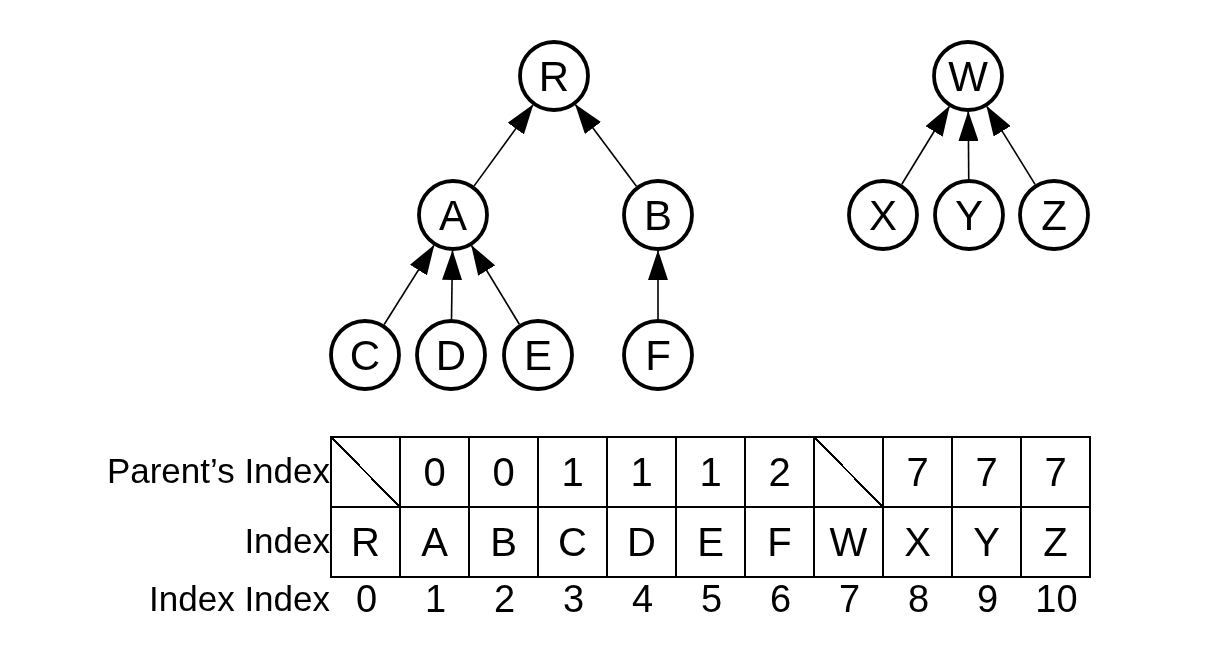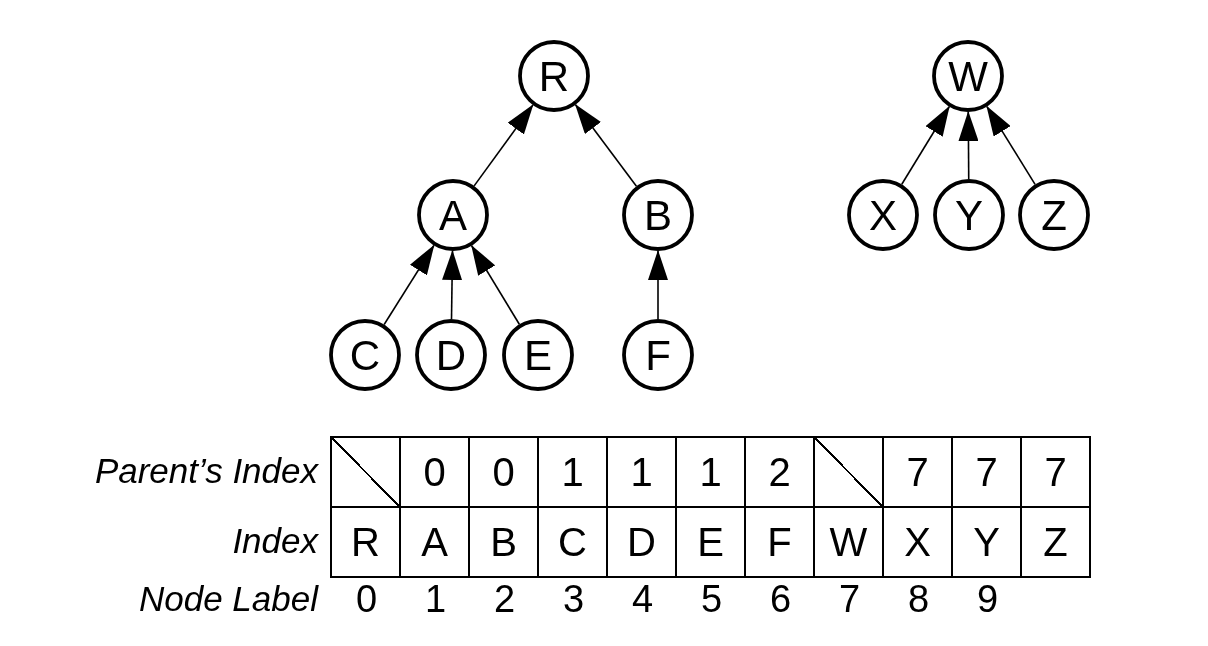--- a/index.html
+++ b/index.html
@@ -10,28 +10,27 @@
     background: #ffffff;
     color: #000000;
     font-family: "Liberation Sans", "DejaVu Sans", sans-serif;
     overflow: hidden;
   }
   svg.forest { position: absolute; left: 0; top: 0; }
 
   
   .rowlabel {
     position: absolute;
-    left: 0;
+    left: 12px;
     width: 318px;
     display: flex;
     align-items: center;
     justify-content: flex-end;
     font-size: 35px;
     white-space: nowrap;
-    font-style: italic;
   }
   .rl-parents { top: 436px; height: 70px; }
   .rl-label   { top: 506px; height: 70px; }
   .rl-node    { top: 575px; height: 48px; }
 
   
   .ptable {
     position: absolute;
     left: 330px;
     top: 436px;
@@ -119,21 +118,21 @@
         <text x="883" y="215" dy="0.35em" text-anchor="middle" font-size="42" fill="#000000">X</text>
         <circle cx="969" cy="215" r="34" fill="#ffffff" stroke="#000000" stroke-width="3.8"></circle>
         <text x="969" y="215" dy="0.35em" text-anchor="middle" font-size="42" fill="#000000">Y</text>
         <circle cx="1054" cy="215" r="34" fill="#ffffff" stroke="#000000" stroke-width="3.8"></circle>
         <text x="1054" y="215" dy="0.35em" text-anchor="middle" font-size="42" fill="#000000">Z</text>
       </g>
   </svg>
 
   <div class="rowlabel rl-parents">Parent’s Index</div>
   <div class="rowlabel rl-label">Index</div>
-  <div class="rowlabel rl-node">Node Label</div>
+  <div class="rowlabel rl-node">Index Index</div>
 
   <div class="ptable" id="ptable">
       <div class="cell diag"></div>
       <div class="cell">0</div>
       <div class="cell">0</div>
       <div class="cell">1</div>
       <div class="cell">1</div>
       <div class="cell">1</div>
       <div class="cell">2</div>
       <div class="cell diag"></div>
@@ -157,15 +156,16 @@
       <div class="ncell">0</div>
       <div class="ncell">1</div>
       <div class="ncell">2</div>
       <div class="ncell">3</div>
       <div class="ncell">4</div>
       <div class="ncell">5</div>
       <div class="ncell">6</div>
       <div class="ncell">7</div>
       <div class="ncell">8</div>
       <div class="ncell">9</div>
+      <div class="ncell">10</div>
     </div>
 
 </div>
 
 </body></html>

